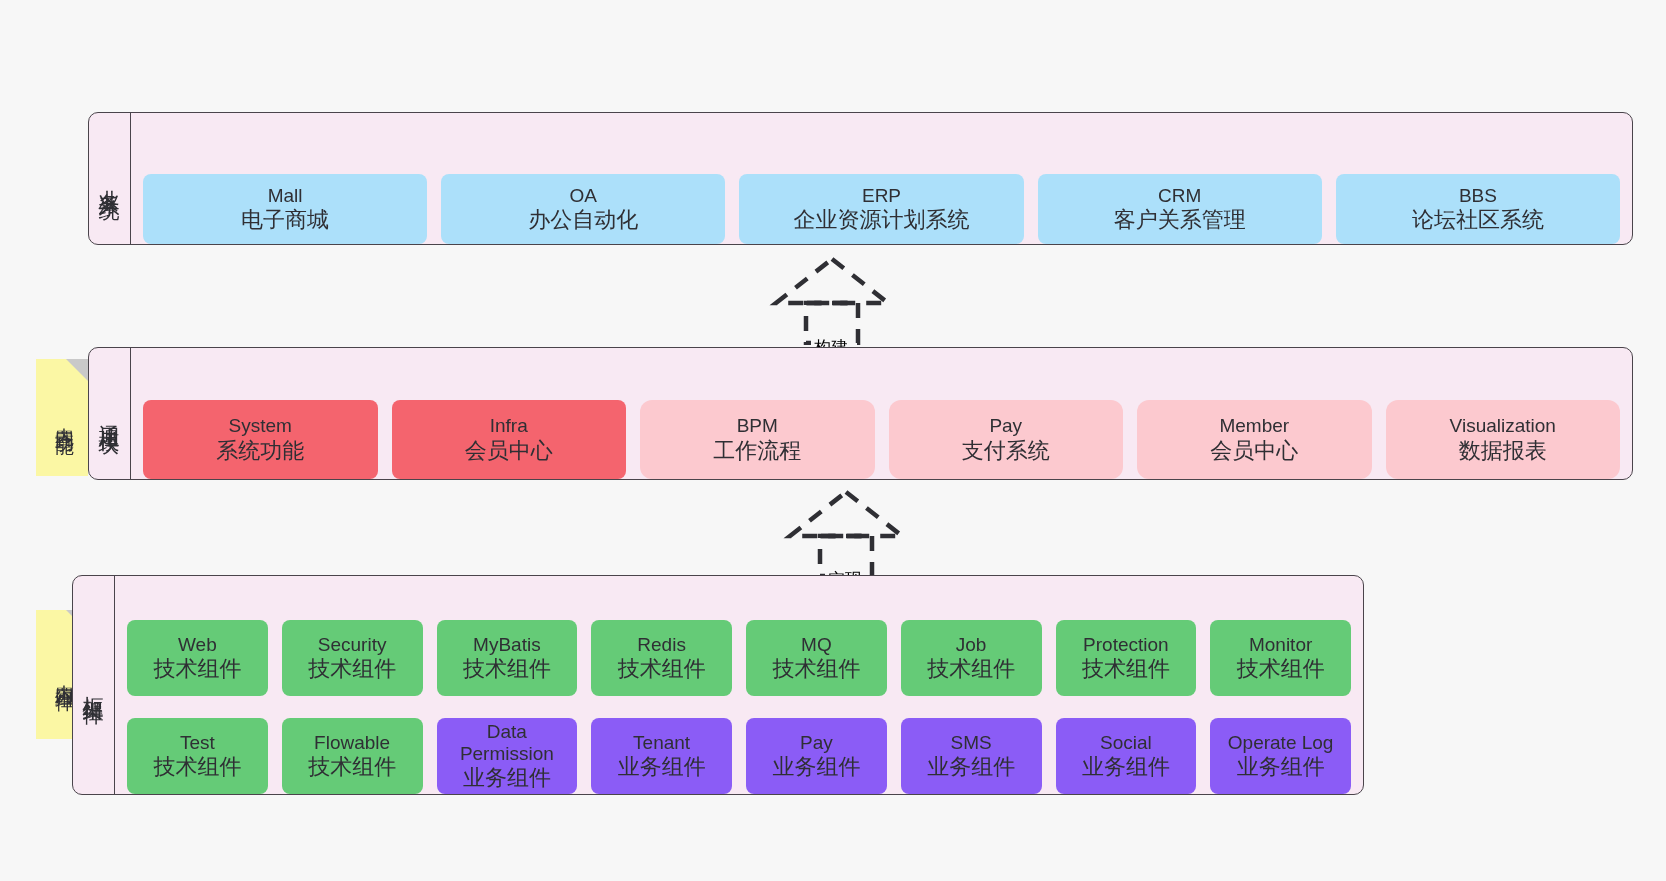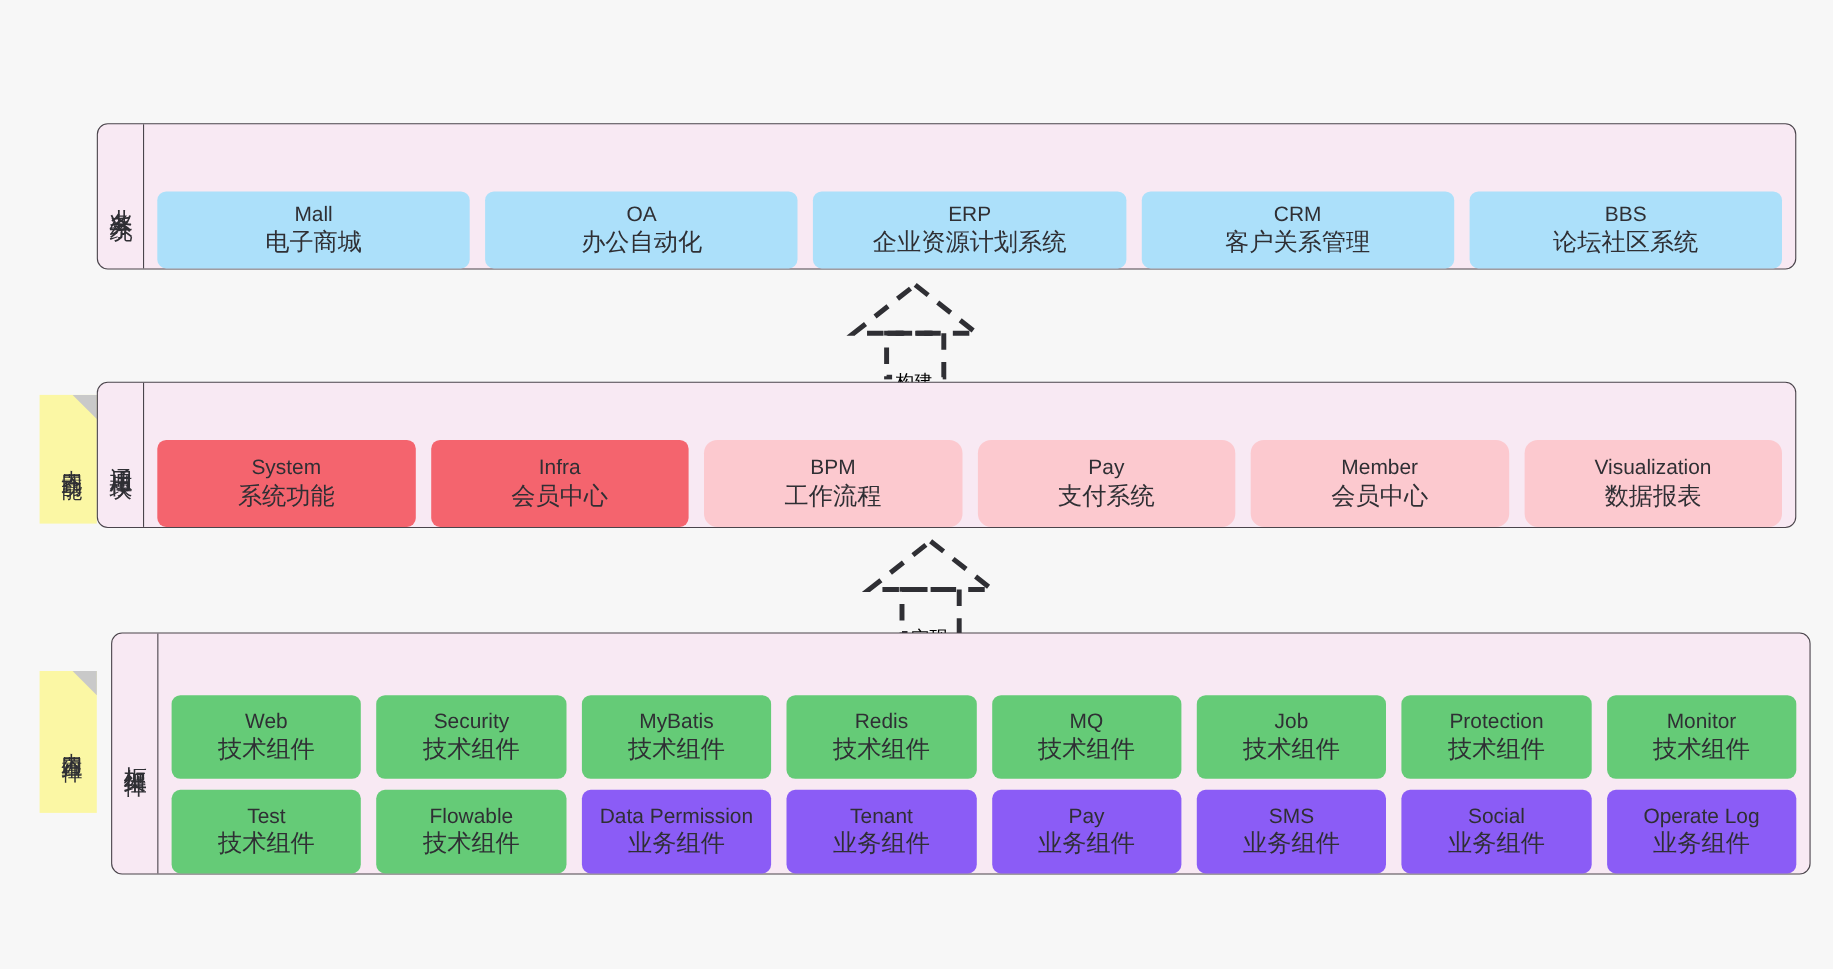--- a/index.html
+++ b/index.html
@@ -62,21 +62,21 @@
     padding: 0 12px;
   }
 
   .row {
     display: flex;
     flex-direction: row;
     justify-content: space-between;
     align-items: stretch;
     gap: 14px;
   }
-  .row + .row { margin-top: 10px; }
+  .row + .row { margin-top: 22px; }
 
   
   .node {
     flex: 1 1 0;
     border-radius: 8px;
     display: flex;
     flex-direction: column;
     align-items: center;
     justify-content: center;
     box-sizing: border-box;
@@ -97,21 +97,21 @@
 
   .node.biz      { background: #ace0fa; }
   .node.mod-core { background: #f4646e; }
   .node.mod-soft { background: #fcc9cf; border-radius: 12px; }
   .node.fw-tech  { background: #65cb77; }
   .node.fw-biz   { background: #8b5cf6; }
 
   
   #layer-business  { left: 88px;  top: 112px; width: 1545px; height: 133px; }
   #layer-modules   { left: 88px;  top: 347px; width: 1545px; height: 133px; }
-  #layer-framework { left: 101px;  top: 575px; width: 1545px; height: 220px; }
+  #layer-framework { left: 72px;  top: 575px; width: 1292px; height: 220px; }
 
   #layer-business  .node { height: 70px; }
   #layer-modules   .node { height: 79px; margin-top: 24px; }
   #layer-framework .node { height: 76px; }
 
   
   .note {
     position: absolute;
     background: #fbf7a4;
     box-sizing: border-box;

